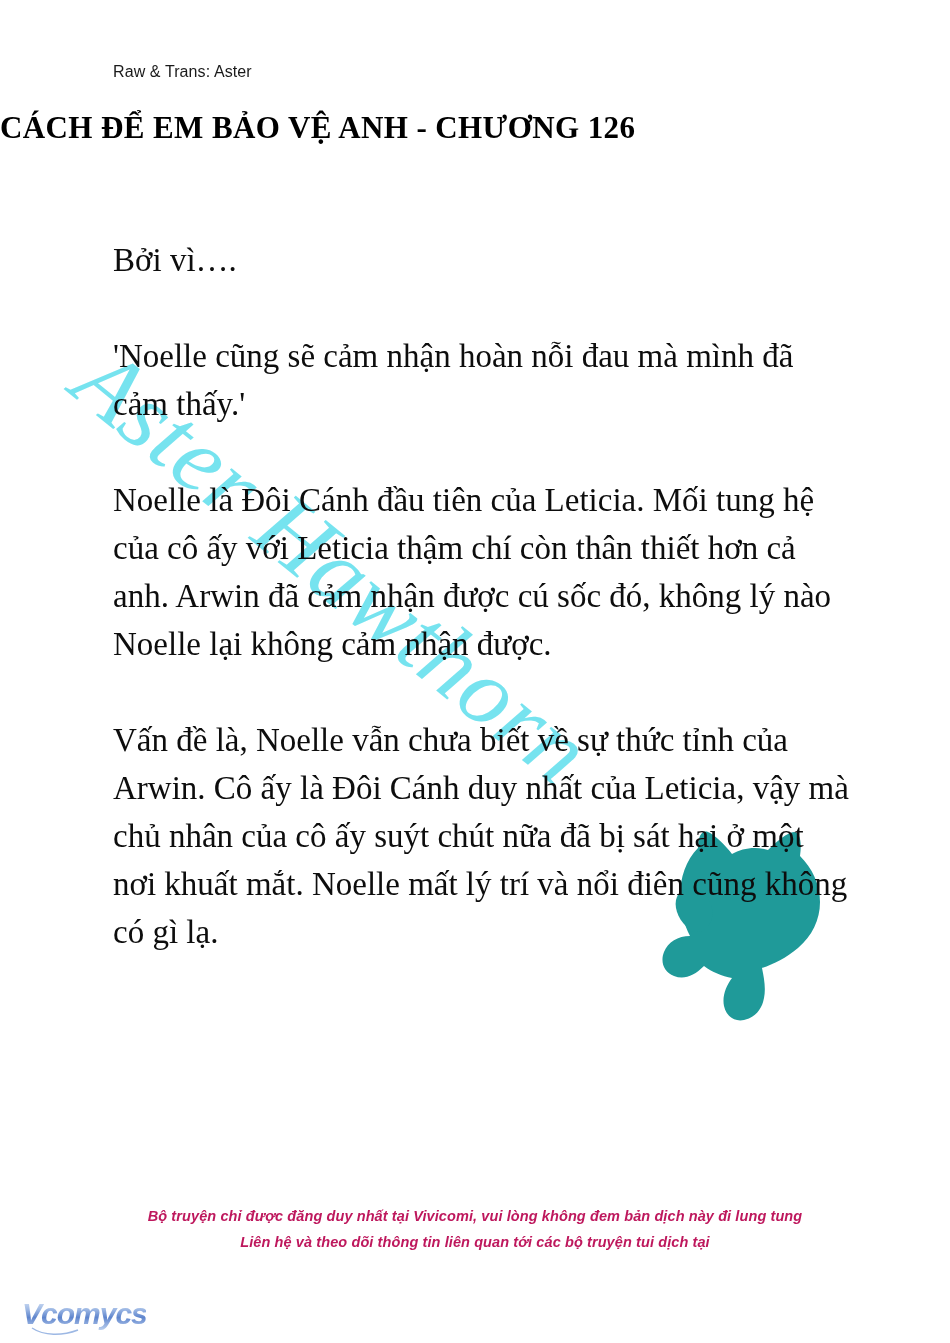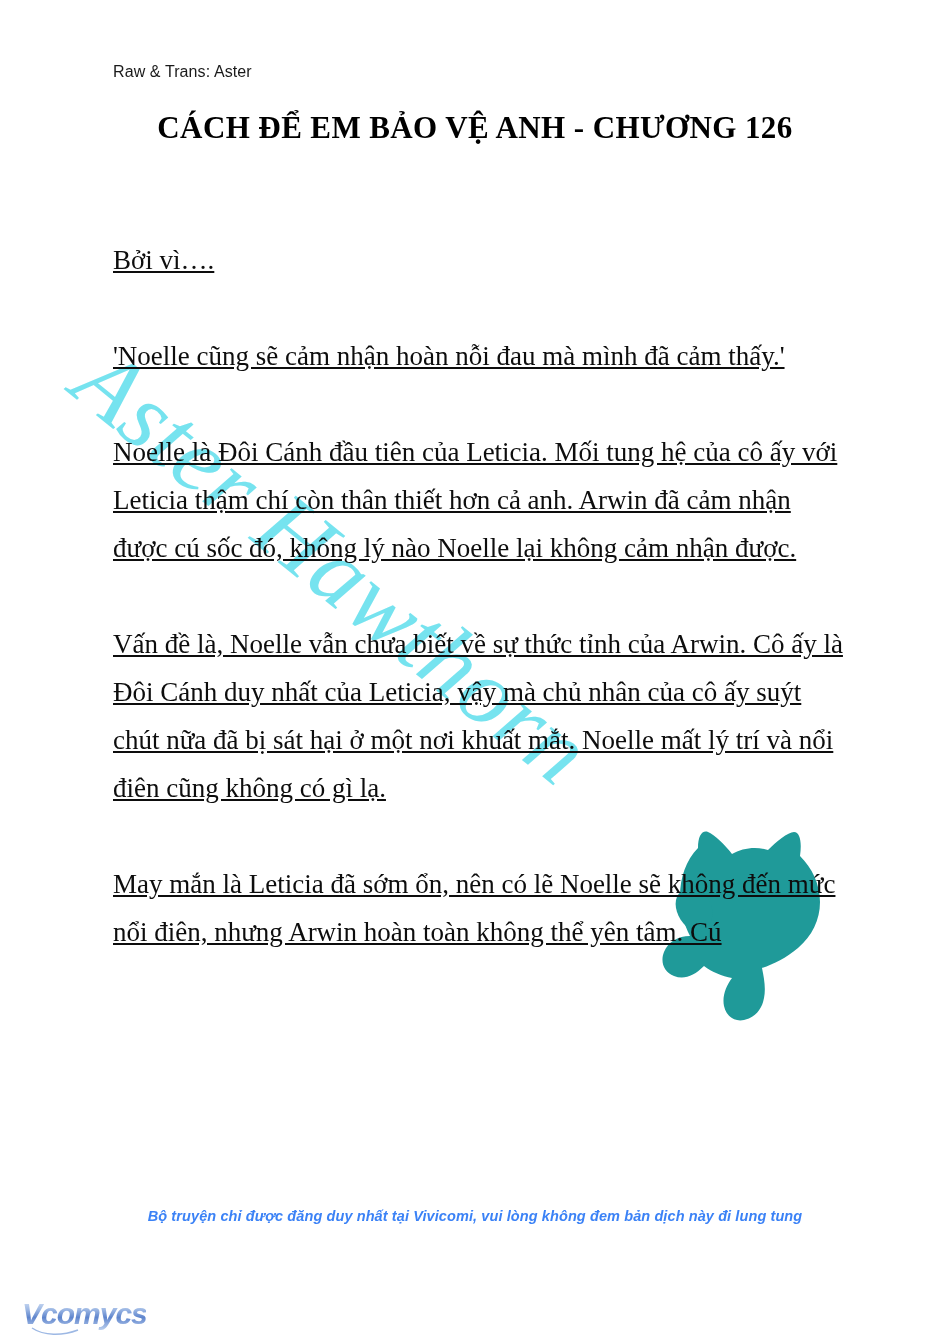--- a/index.html
+++ b/index.html
@@ -68,57 +68,56 @@
     color: #1a1a1a;
     letter-spacing: 0.1px;
     margin-top: 12px;
   }
 
   .doc-title {
     position: absolute;
     left: 0;
     right: 0;
     top: 110px;
-    text-align: center;
+    text-align: left;
     font-family: "Liberation Serif", "DejaVu Serif", serif;
     font-weight: bold;
     font-size: 31px;
     color: #000000;
     letter-spacing: 0.4px;
   }
 
   .body-text {
     position: absolute;
     left: 113px;
     top: 236px;
     width: 736px;
     font-family: "Liberation Serif", "DejaVu Serif", serif;
-    font-size: 27px;
+    font-size: 33px;
     line-height: 48px;
     color: #0d0d0d;
-    text-decoration: underline;
   }
   .body-text p {
     margin: 0 0 48px 0;
   }
   .body-text p:last-child { margin-bottom: 0; }
 
   
   .footer-note {
     position: absolute;
     left: 0;
     right: 0;
     top: 1203px;
     text-align: center;
     font-family: "Liberation Sans", "DejaVu Sans", sans-serif;
     font-style: italic;
     font-weight: bold;
     font-size: 14.5px;
     line-height: 26px;
-    color: #3b82f6;
+    color: #be185d;
     letter-spacing: 0.1px;
   }
   .footer-note .fline { display: block; }
 
   .logo {
     position: absolute;
     left: 22px;
     top: 1292px;
     width: 124px;
     height: 44px;
@@ -177,25 +176,25 @@
 
     <div class="byline">Raw &amp; Trans: Aster</div>
 
     <div class="doc-title">CÁCH ĐỂ EM BẢO VỆ ANH - CHƯƠNG 126</div>
 
     <div class="body-text">
       <p>Bởi vì….</p>
       <p>'Noelle cũng sẽ cảm nhận hoàn nỗi đau mà mình đã cảm thấy.'</p>
       <p>Noelle là Đôi Cánh đầu tiên của Leticia. Mối tung hệ của cô ấy với Leticia thậm chí còn thân thiết hơn cả anh. Arwin đã cảm nhận được cú sốc đó, không lý nào Noelle lại không cảm nhận được.</p>
       <p>Vấn đề là, Noelle vẫn chưa biết về sự thức tỉnh của Arwin. Cô ấy là Đôi Cánh duy nhất của Leticia, vậy mà chủ nhân của cô ấy suýt chút nữa đã bị sát hại ở một nơi khuất mắt. Noelle mất lý trí và nổi điên cũng không có gì lạ.</p>
-      <p>May mắn là Leticia đã sớm ổn, nên có lẽ Noelle sẽ không đến mức nổi điên, nhưng Arwin hoàn toàn không thể yên tâm. Cú</p>
     </div>
 
     <div class="footer-note">
       <span class="fline">Bộ truyện chỉ được đăng duy nhất tại Vivicomi, vui lòng không đem bản dịch này đi lung tung</span>
+      <span class="fline">Liên hệ và theo dõi thông tin liên quan tới các bộ truyện tui dịch tại</span>
     </div>
 
     <svg class="logo" viewBox="0 0 124 44">
       <defs>
         <linearGradient id="logoGrad" x1="0" y1="0" x2="0" y2="1">
           <stop offset="0%" stop-color="#e8f0fb"></stop>
           <stop offset="38%" stop-color="#9db8e4"></stop>
           <stop offset="62%" stop-color="#5f85cd"></stop>
           <stop offset="100%" stop-color="#bcd0ee"></stop>
         </linearGradient>

